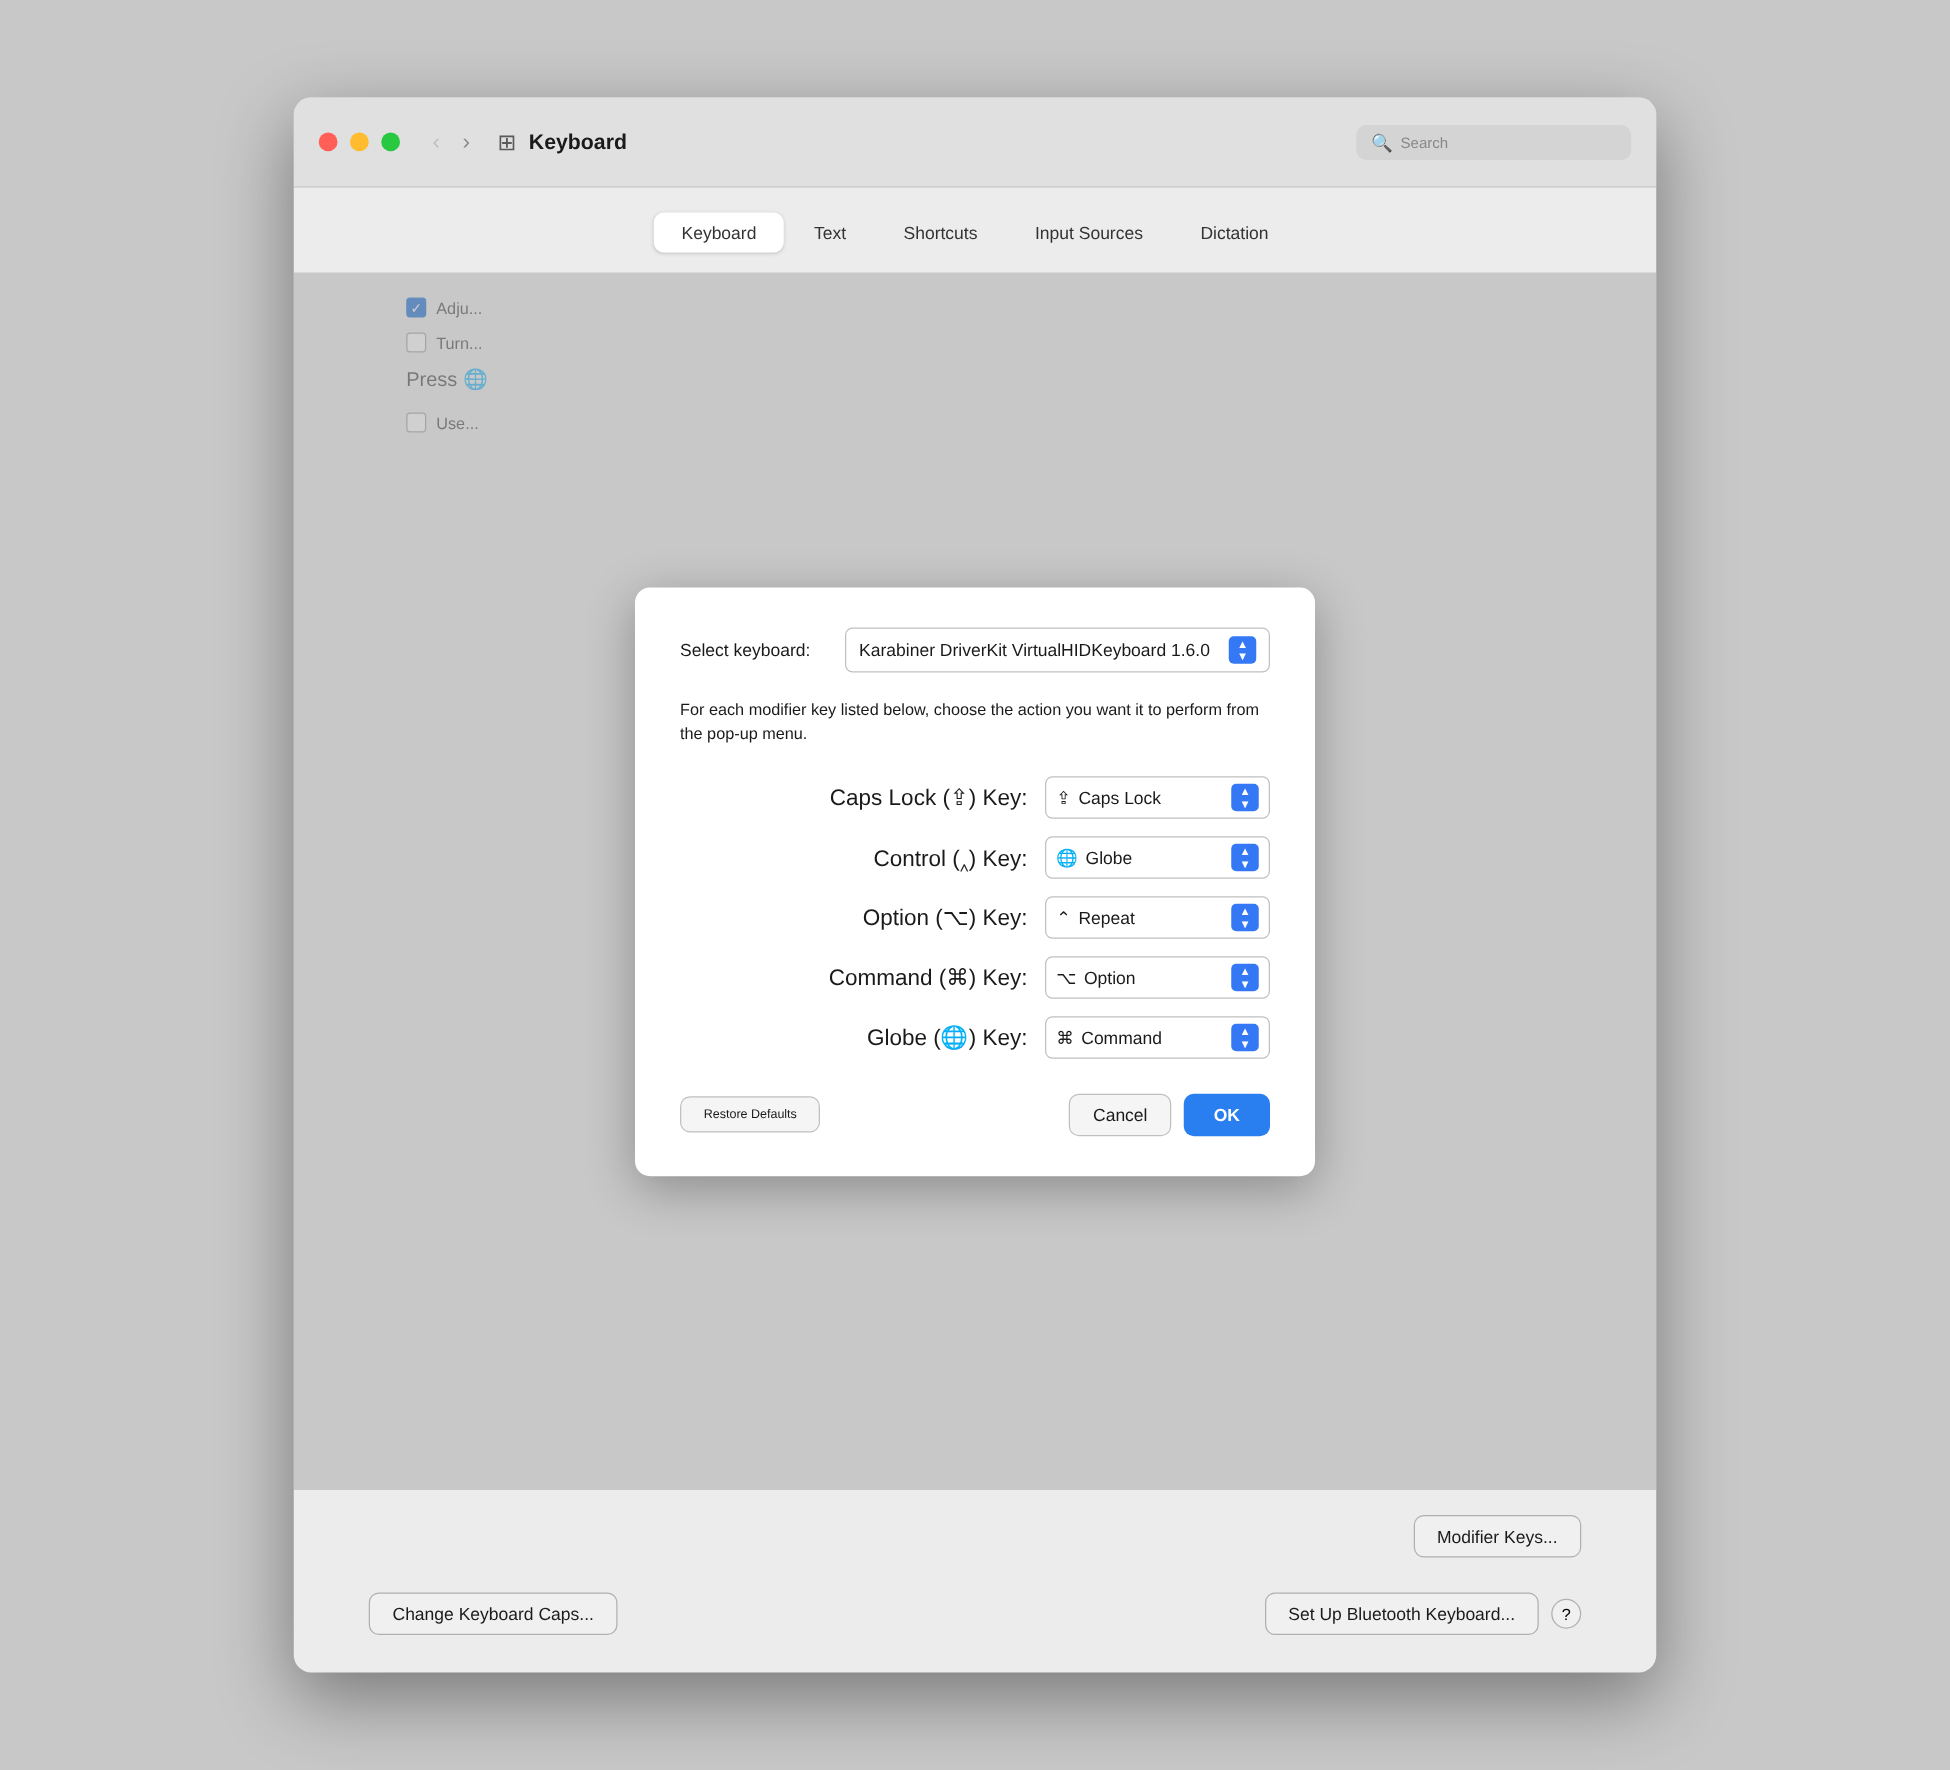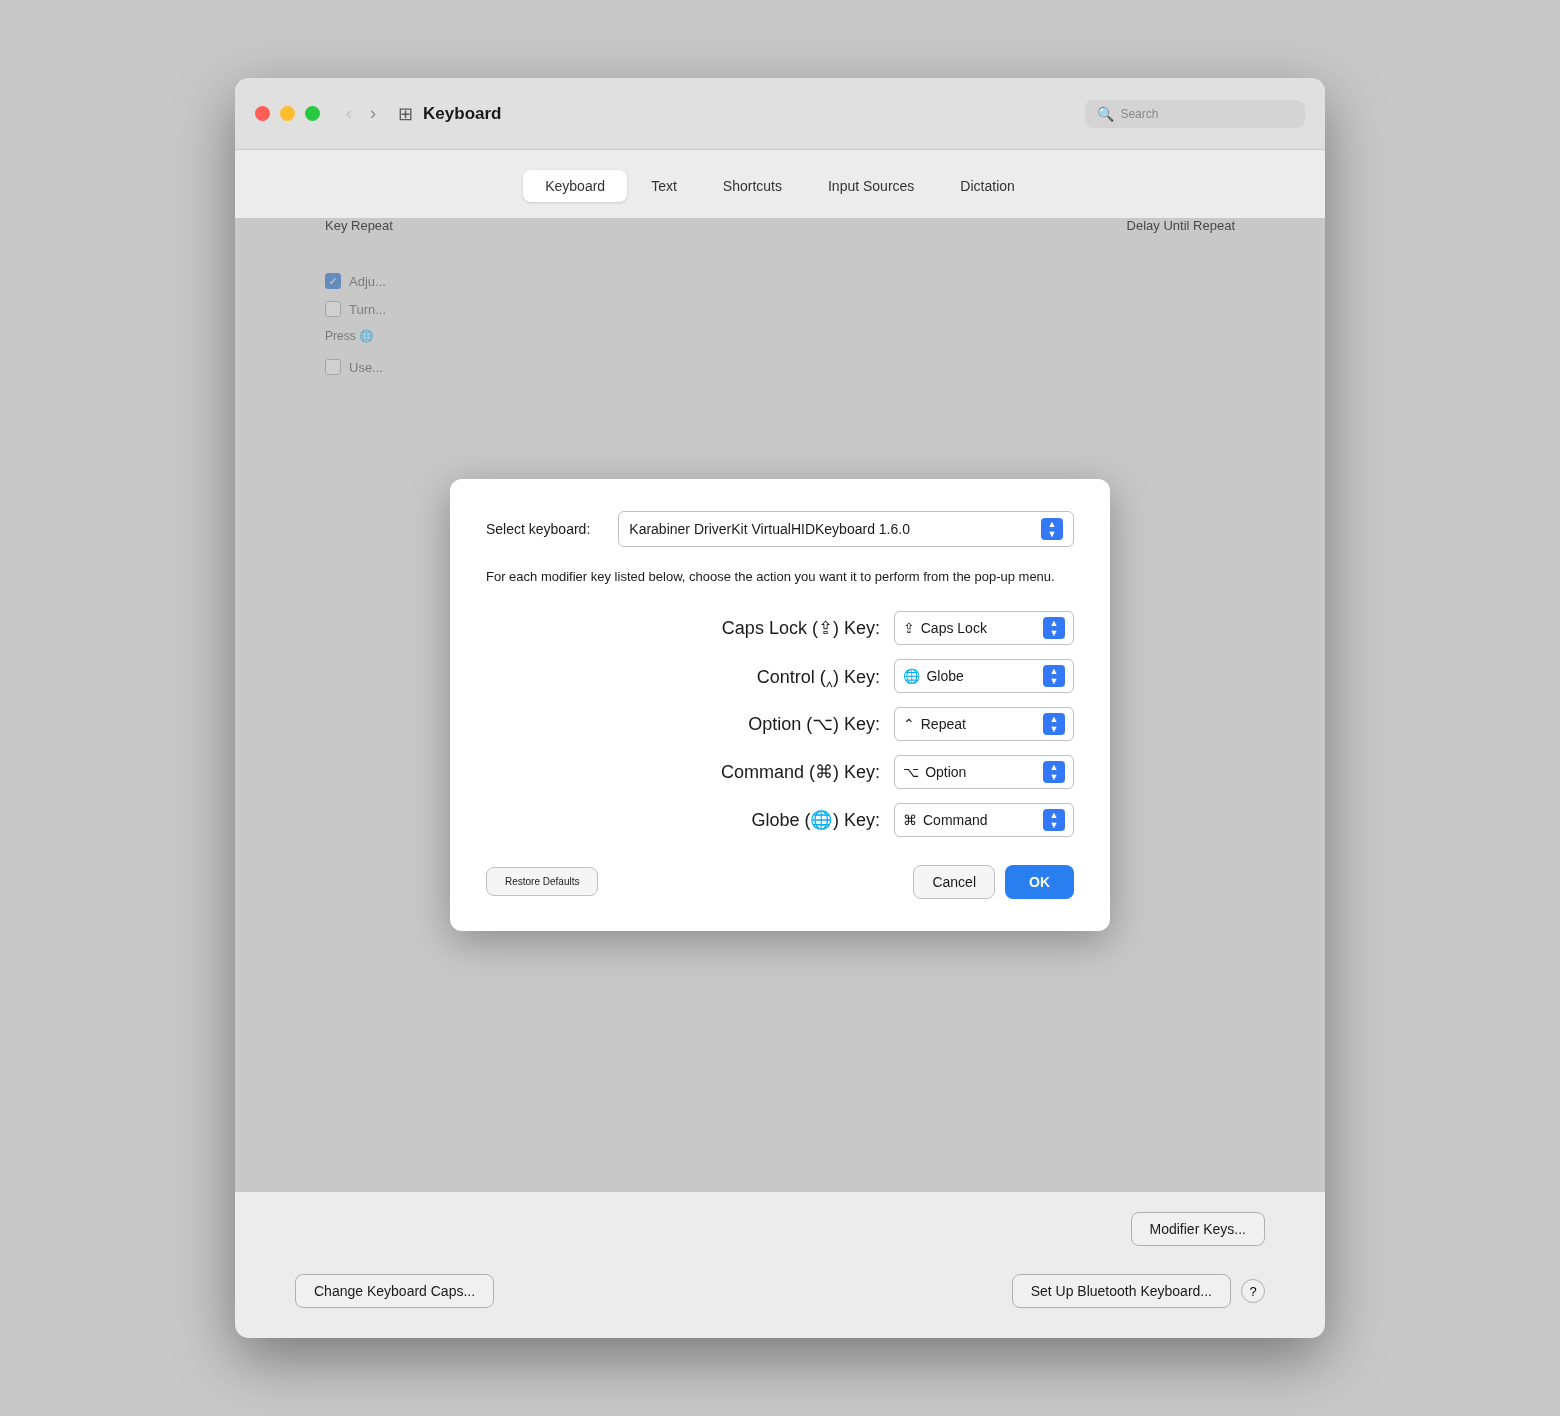--- a/index.html
+++ b/index.html
@@ -176,21 +176,21 @@
       font-size: 11px;
     }
 
     .checkbox.checked {
       background: #0060d0;
       border-color: #0060d0;
       color: white;
     }
 
     .press-row {
-      font-size: 12px;
+      font-size: 16px;
       color: #333;
       margin-bottom: 16px;
     }
 
     
     .bottom-bar {
       padding: 20px 60px 30px;
       display: flex;
       justify-content: space-between;
       align-items: flex-end;
@@ -241,21 +241,21 @@
       display: flex;
       align-items: center;
       justify-content: center;
       z-index: 10;
     }
 
     .modal {
       background: white;
       border-radius: 12px;
       box-shadow: 0 10px 40px rgba(0,0,0,0.3);
-      width: 660px;
+      width: 544px;
       padding: 32px 36px;
     }
 
     .modal-row {
       display: flex;
       align-items: center;
       margin-bottom: 20px;
     }
 
     .modal-select-label {
@@ -413,24 +413,20 @@
 
   <div class="tabbar">
     <button class="tab active">Keyboard</button>
     <button class="tab">Text</button>
     <button class="tab">Shortcuts</button>
     <button class="tab">Input Sources</button>
     <button class="tab">Dictation</button>
   </div>
 
   <div class="content">
-    <div class="section-headers">
-      <span class="section-label">Key Repeat</span>
-      <span class="section-label">Delay Until Repeat</span>
-    </div>
 
     <div class="bg-controls">
       <div class="checkbox-row">
         <div class="checkbox checked">✓</div>
         <span>Adju...</span>
       </div>
       <div class="checkbox-row">
         <div class="checkbox"></div>
         <span>Turn...</span>
       </div>

